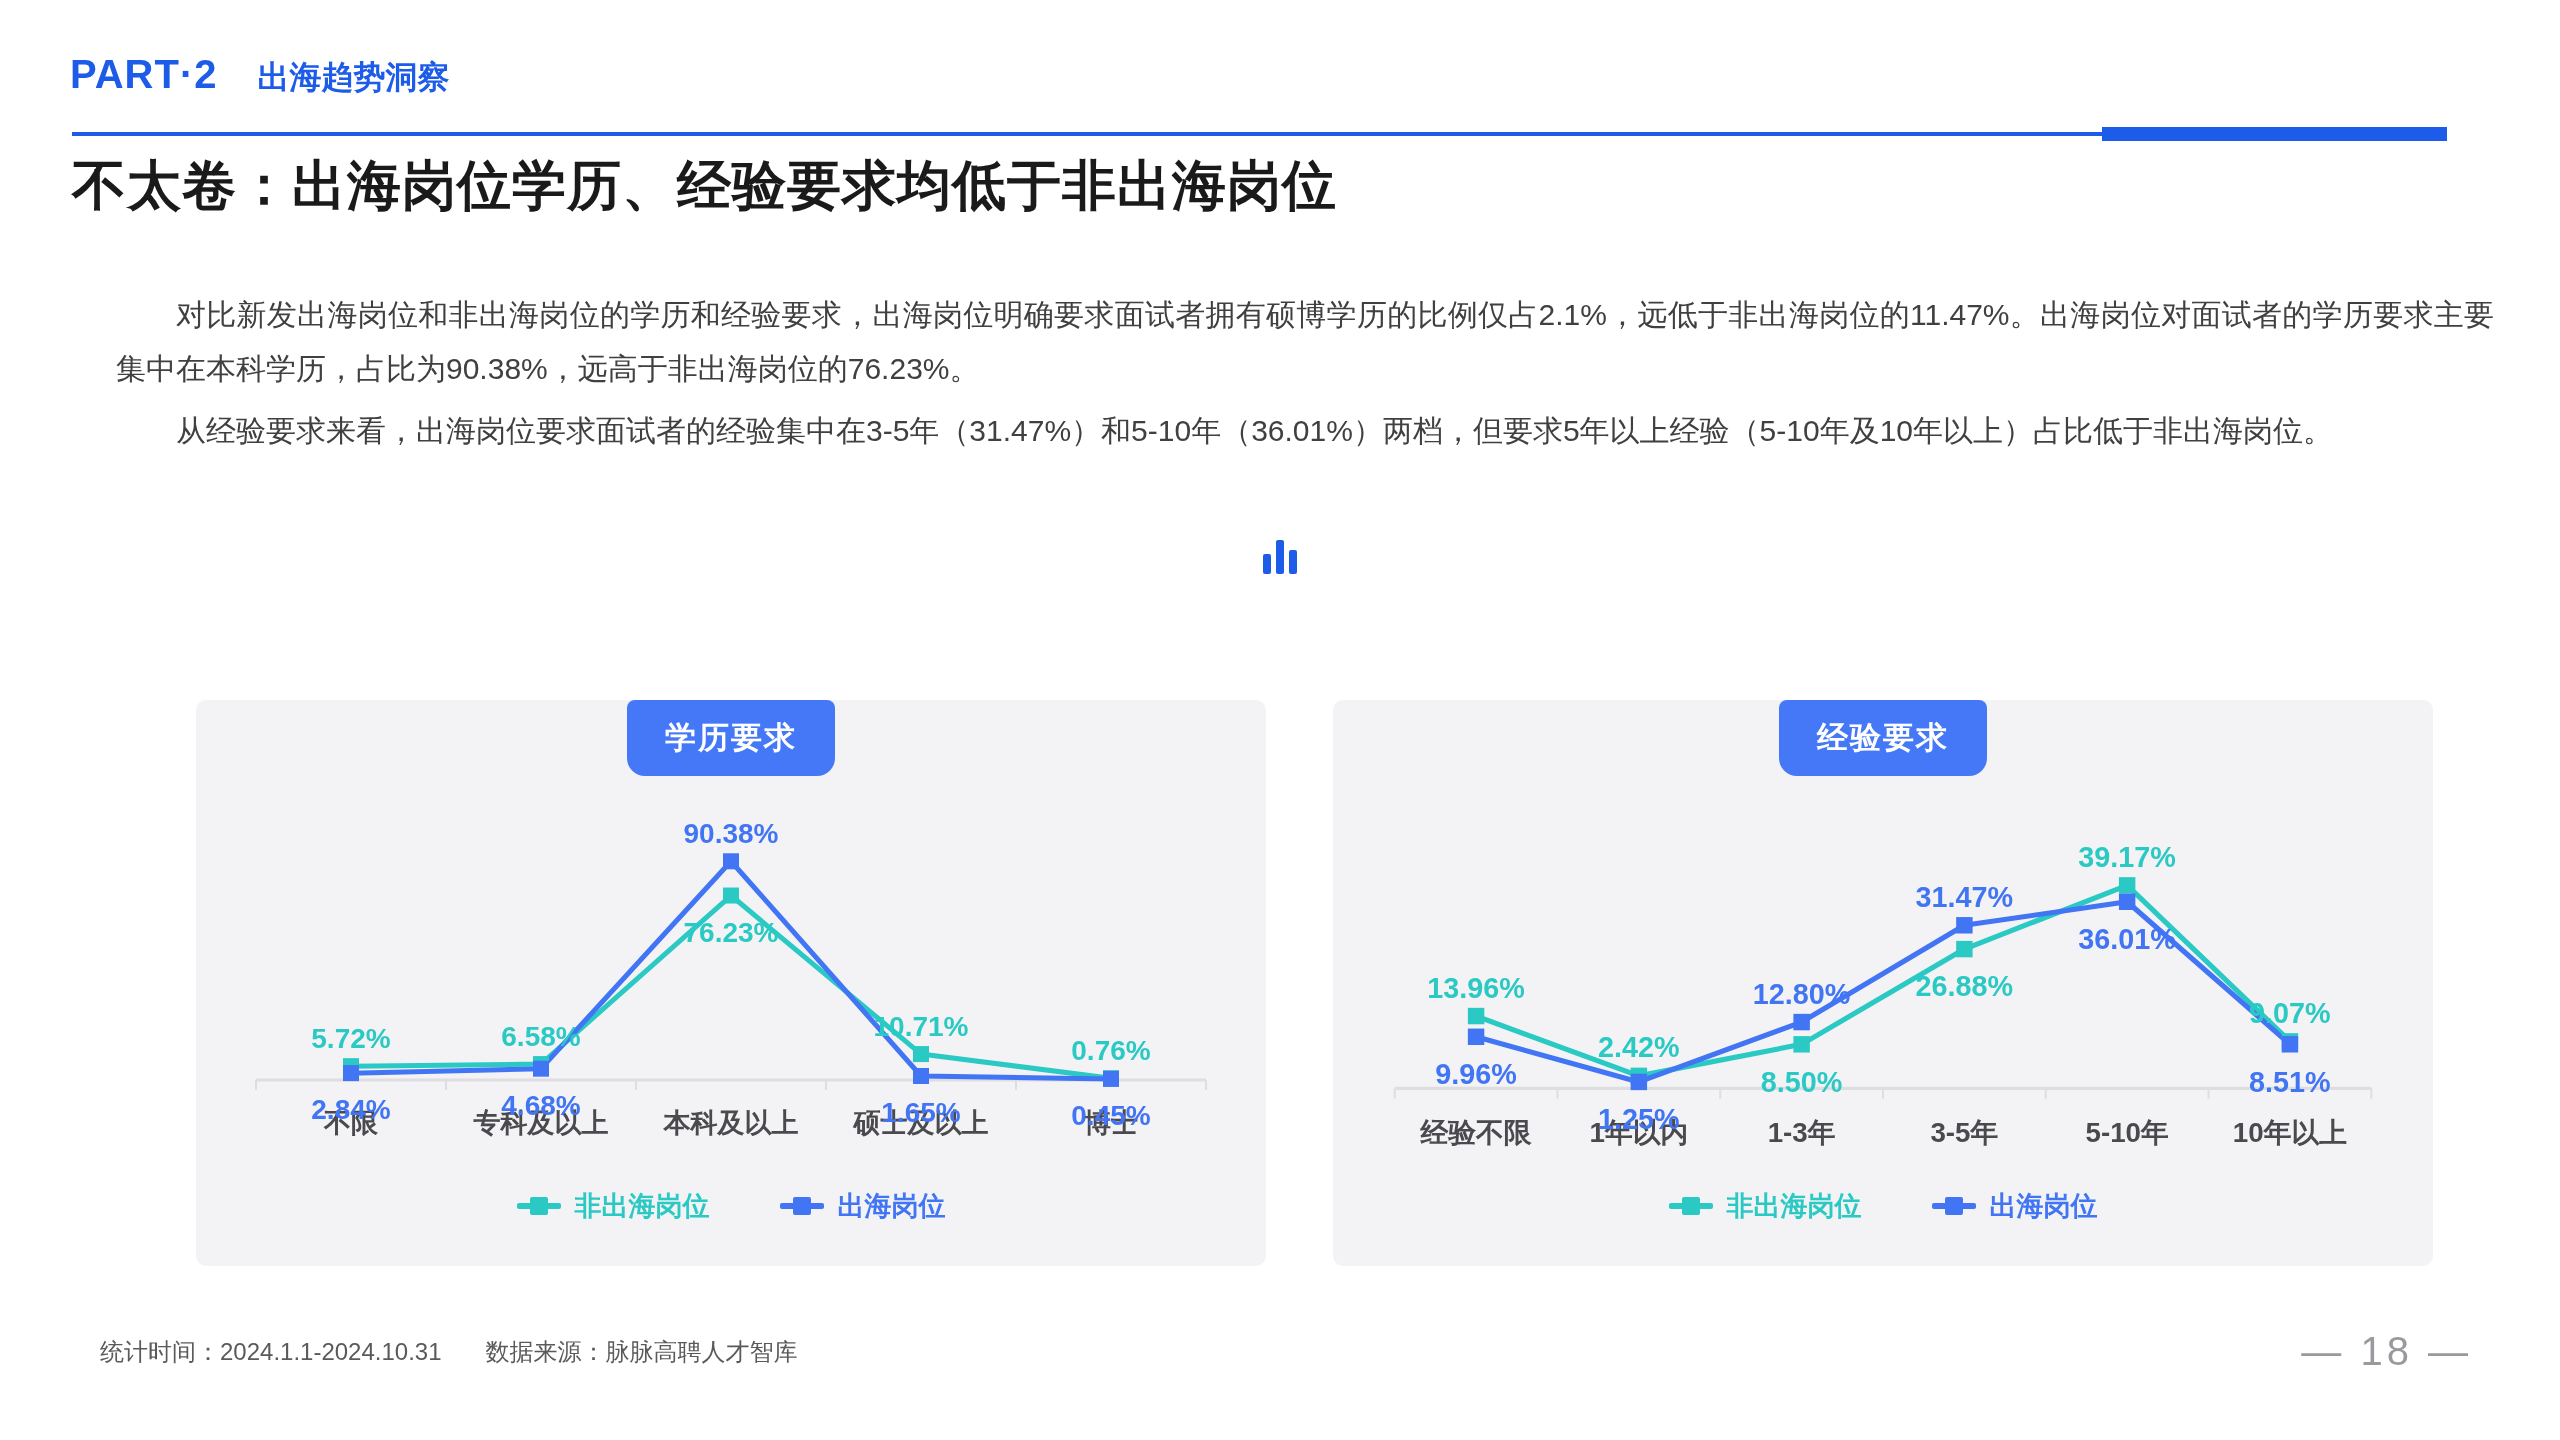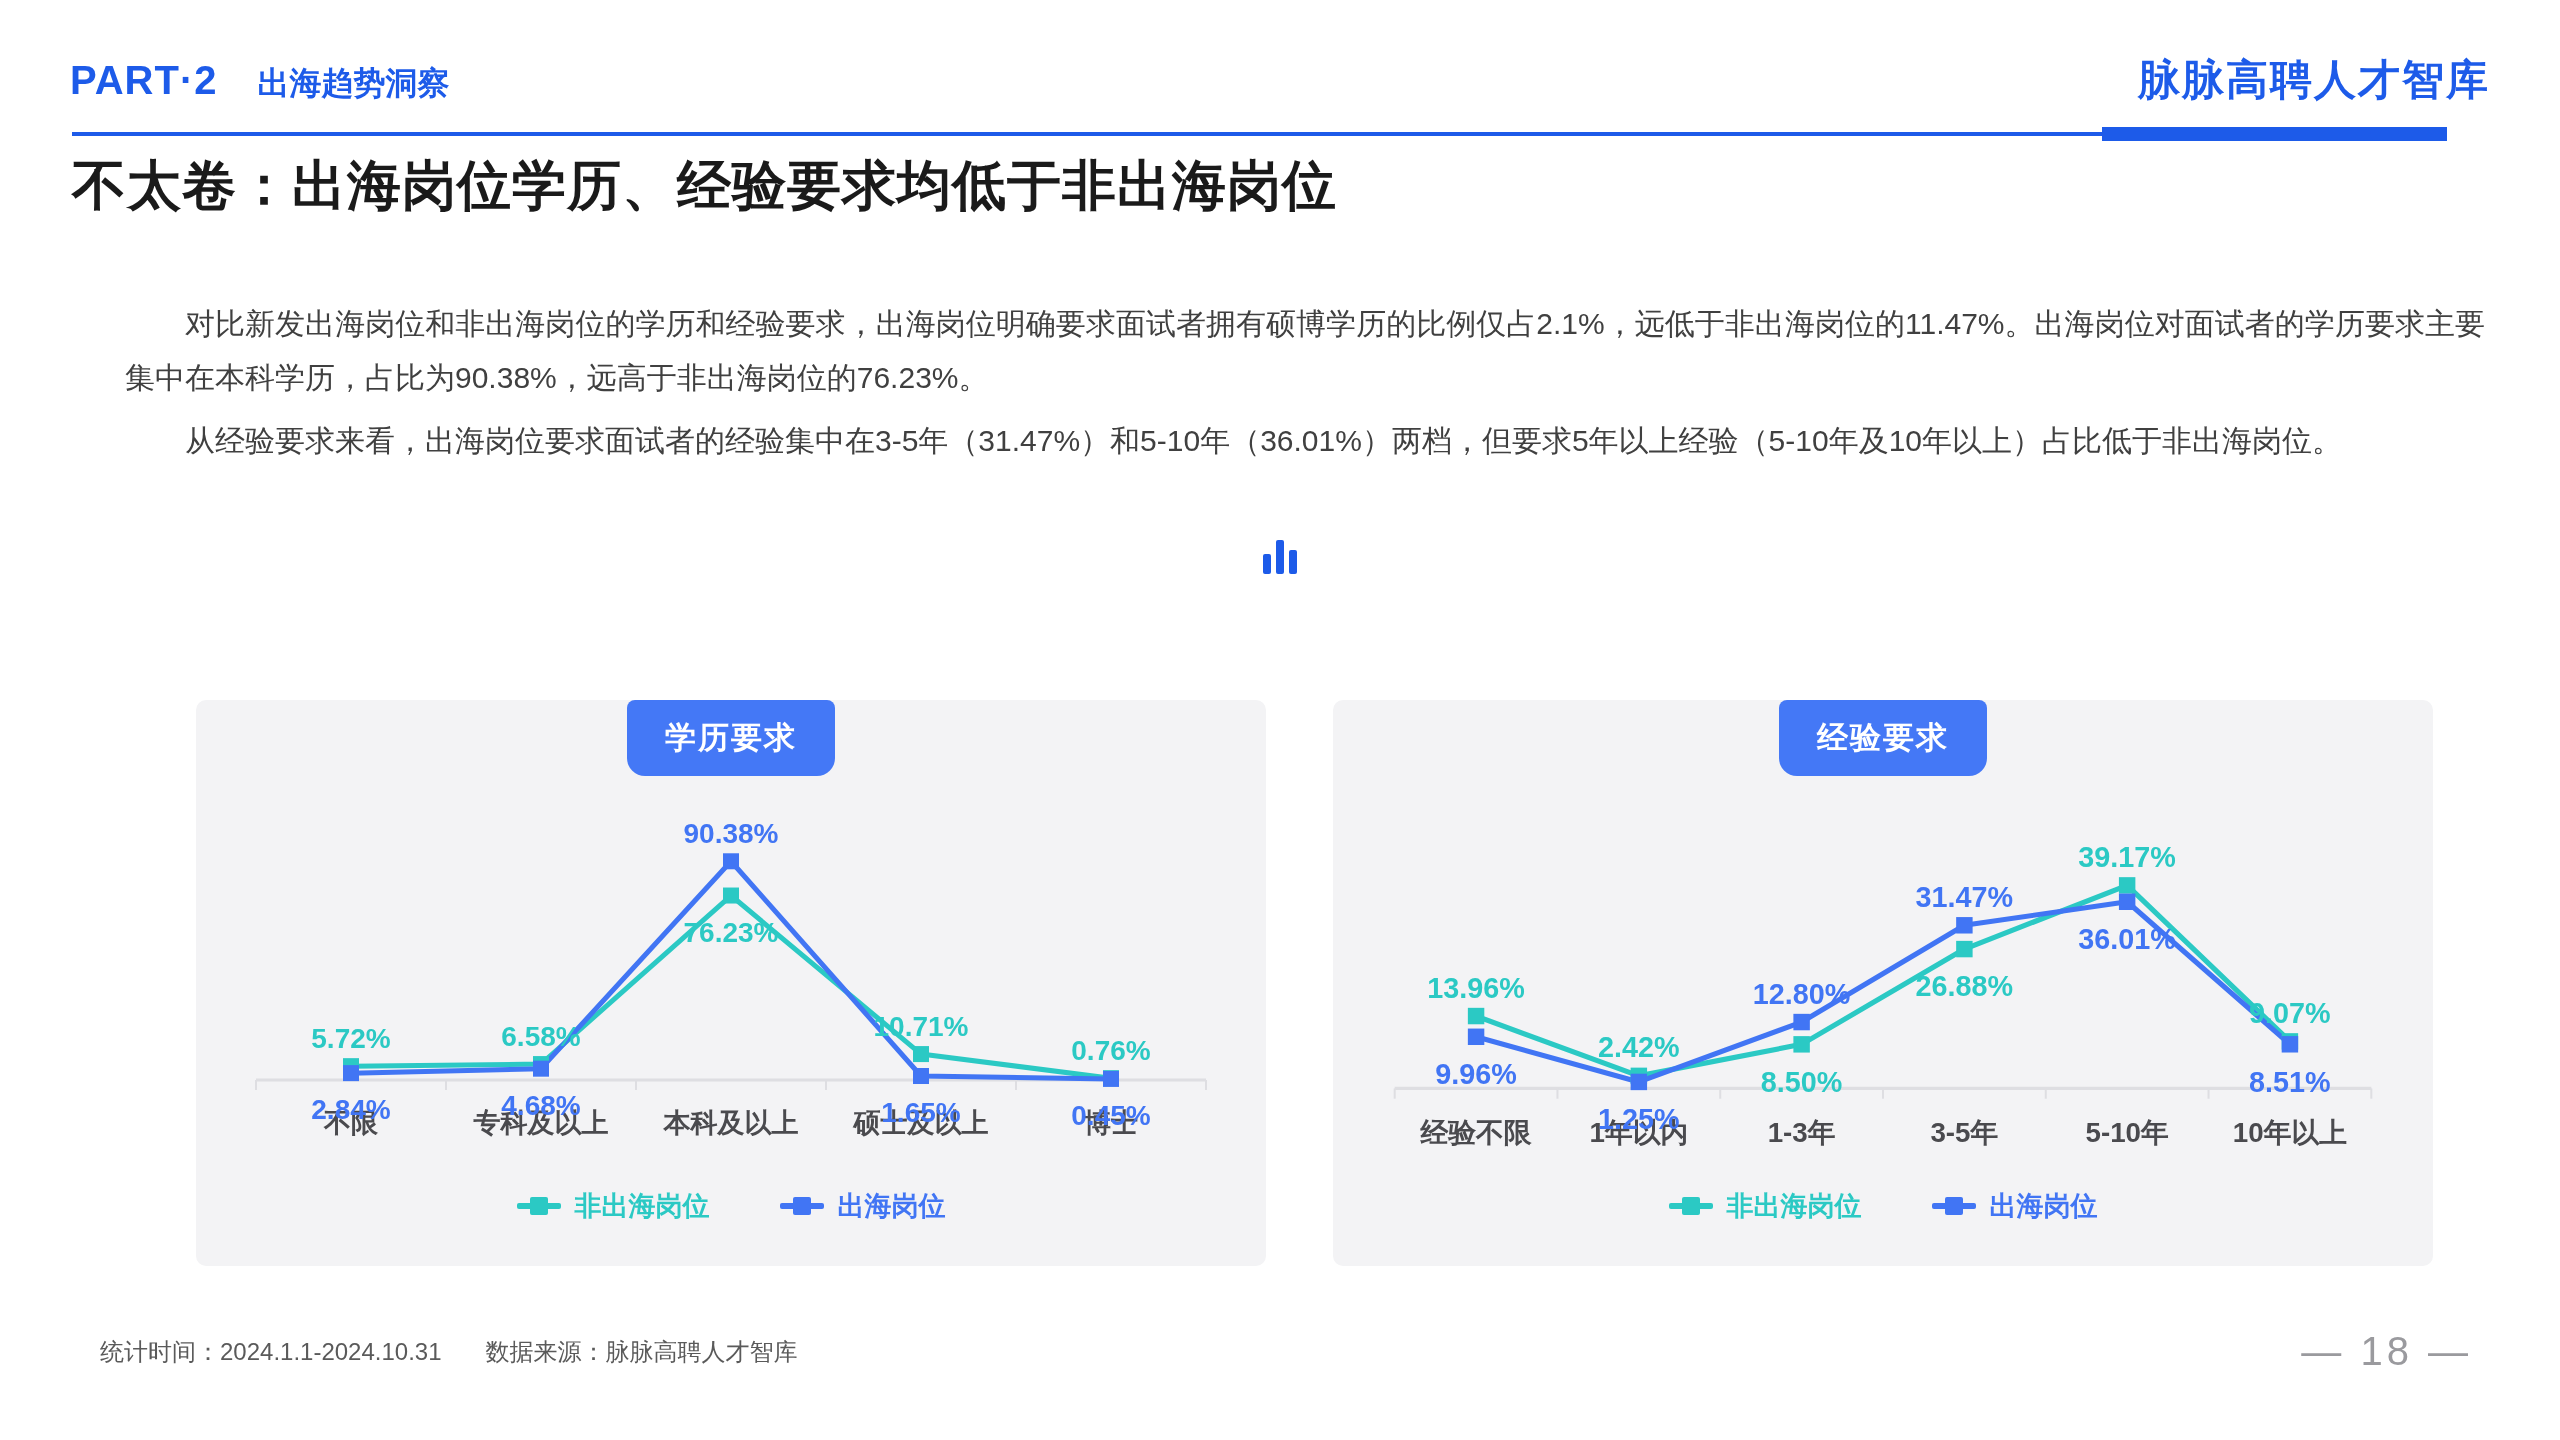--- a/index.html
+++ b/index.html
@@ -15,21 +15,21 @@
   .part-label{font-size:40px;font-weight:bold;letter-spacing:1px;}
   .part-title{font-size:32px;font-weight:bold;}
   .logo-text{font-size:42px;font-weight:bold;color:var(--brand);letter-spacing:2px;}
   .header-rule{position:absolute;top:126px;left:72px;right:113px;height:16px;display:flex;align-items:center;}
   .rule-thin{flex:1;height:4px;background:var(--brand);}
   .rule-thick{width:345px;height:14px;background:var(--brand);}
 
   
   .page-title{position:absolute;top:150px;left:72px;margin:0;font-size:54px;font-weight:bold;color:#1a1a1a;letter-spacing:1px;font-family:Liberation Serif, serif;}
   .body-text{position:absolute;top:288px;left:116px;right:66px;font-size:30px;color:#404040;line-height:54px;text-align:justify;}
-  .body-text p{margin:9px;text-indent:2em;}
+  .body-text p{margin:0;text-indent:2em;}
   .body-text p + p{margin-top:8px;}
 
   
   .chart-section-title{position:absolute;top:540px;left:0;width:100%;display:flex;justify-content:center;align-items:center;gap:14px;color:var(--brand);font-size:38px;font-weight:bold;}
   .bar-icon{display:inline-flex;align-items:flex-end;gap:5px;height:34px;}
   .bar-icon i{display:block;width:8px;background:var(--brand);border-radius:2px;}
   .bar-icon i:nth-child(1){height:20px;}
   .bar-icon i:nth-child(2){height:34px;}
   .bar-icon i:nth-child(3){height:24px;}
 
@@ -57,21 +57,20 @@
 </head>
 <body style="--brand: #1D5BE9; --badge: #4478F6; --panel: #F3F3F5;">
 
 <div class="page">
 
   <header class="header">
     <div class="header-left">
       <span class="part-label">PART·2</span>
       <span class="part-title">出海趋势洞察</span>
     </div>
-    <div class="logo-text">脉脉高聘人才智库</div>
   </header>
   <div class="header-rule">
     <div class="rule-thin"></div>
     <div class="rule-thick"></div>
   </div>
 
   <h1 class="page-title">不太卷：出海岗位学历、经验要求均低于非出海岗位</h1>
 
   <div class="body-text">
     <p>对比新发出海岗位和非出海岗位的学历和经验要求，出海岗位明确要求面试者拥有硕博学历的比例仅占2.1%，远低于非出海岗位的11.47%。出海岗位对面试者的学历要求主要集中在本科学历，占比为90.38%，远高于非出海岗位的76.23%。</p>

